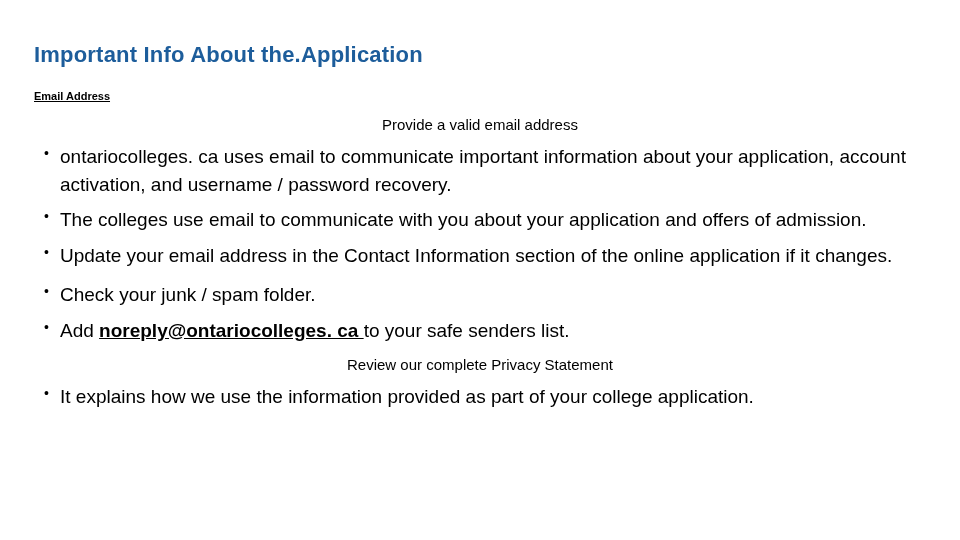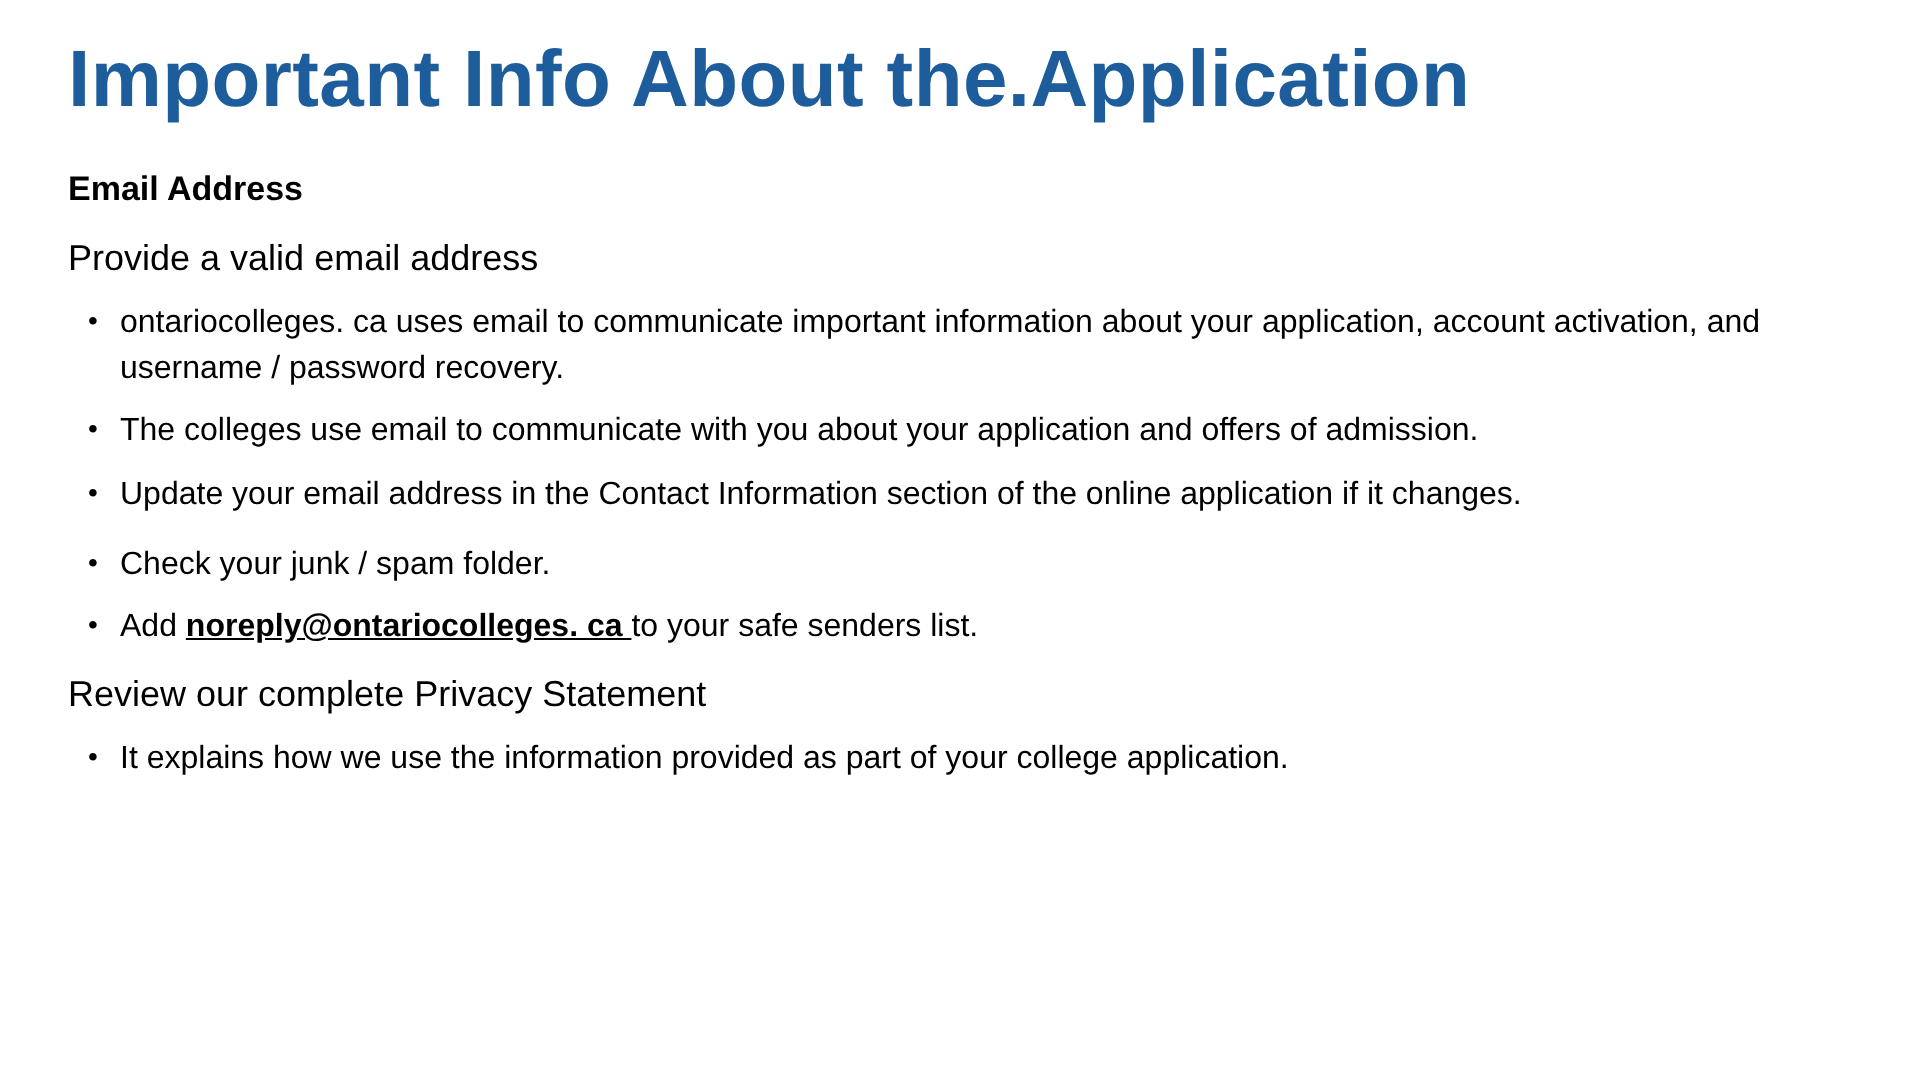--- a/index.html
+++ b/index.html
@@ -1,22 +1,22 @@
 <!DOCTYPE html>
 <html><head>
 <meta charset="utf-8">
 <style>
   * { box-sizing: border-box; margin: 0; padding: 0; }
   html, body { width: 960px; height: 540px; font-family: Arial, Helvetica, sans-serif; background: #fff; color: #000; }
   .page { padding: 18px 34px 18px 34px; }
-  .title { color: #1d5d9b; font-weight: 700; font-size: 40px; margin-bottom: 22px; letter-spacing: 0.2px; }
-  .section-heading { font-weight: 700; font-size: 17px; margin-bottom: 14px; }
-  .sub-heading { font-size: 18px; margin-bottom: 10px; }
+  .title { color: #1d5d9b; font-weight: 700; font-size: 22px; margin-bottom: 22px; letter-spacing: 0.2px; margin-top: 24px; }
+  .section-heading { font-weight: 700; font-size: 11px; margin-bottom: 14px; text-decoration: underline; }
+  .sub-heading { font-size: 15px; margin-bottom: 10px; text-align: center; }
   ul { list-style: none; margin-bottom: 12px; }
-  ul li { padding-left: 26px; position: relative; font-size: 16px; line-height: 1.45; margin-bottom: 8px; }
+  ul li { padding-left: 26px; position: relative; font-size: 19px; line-height: 1.45; margin-bottom: 8px; }
   ul li::before { content: "•"; position: absolute; left: 10px; top: 0; font-size: 14px; }
   .email-link { text-decoration: underline; font-weight: 700; }
   .section-gap { margin-top: 6px; }
 </style>
 </head>
 <body>
 
 <div class="page">
   <h1 class="title">Important Info About the.Application</h1>
 

